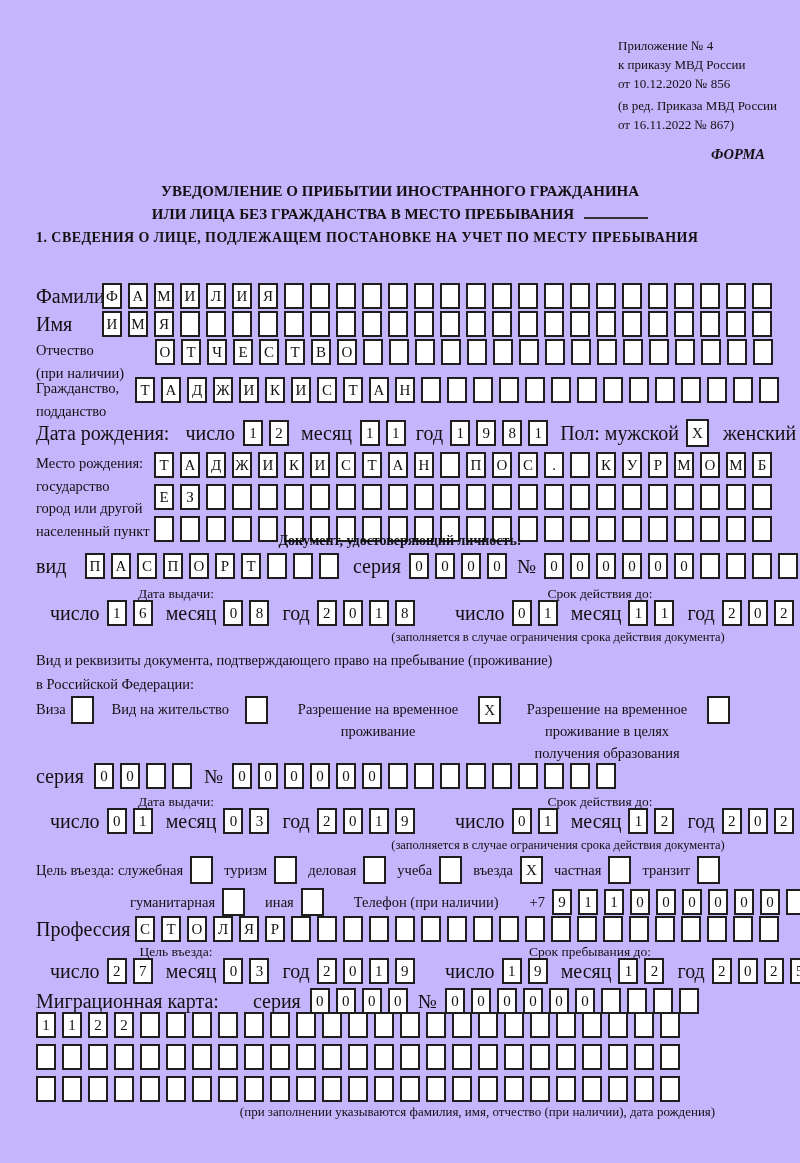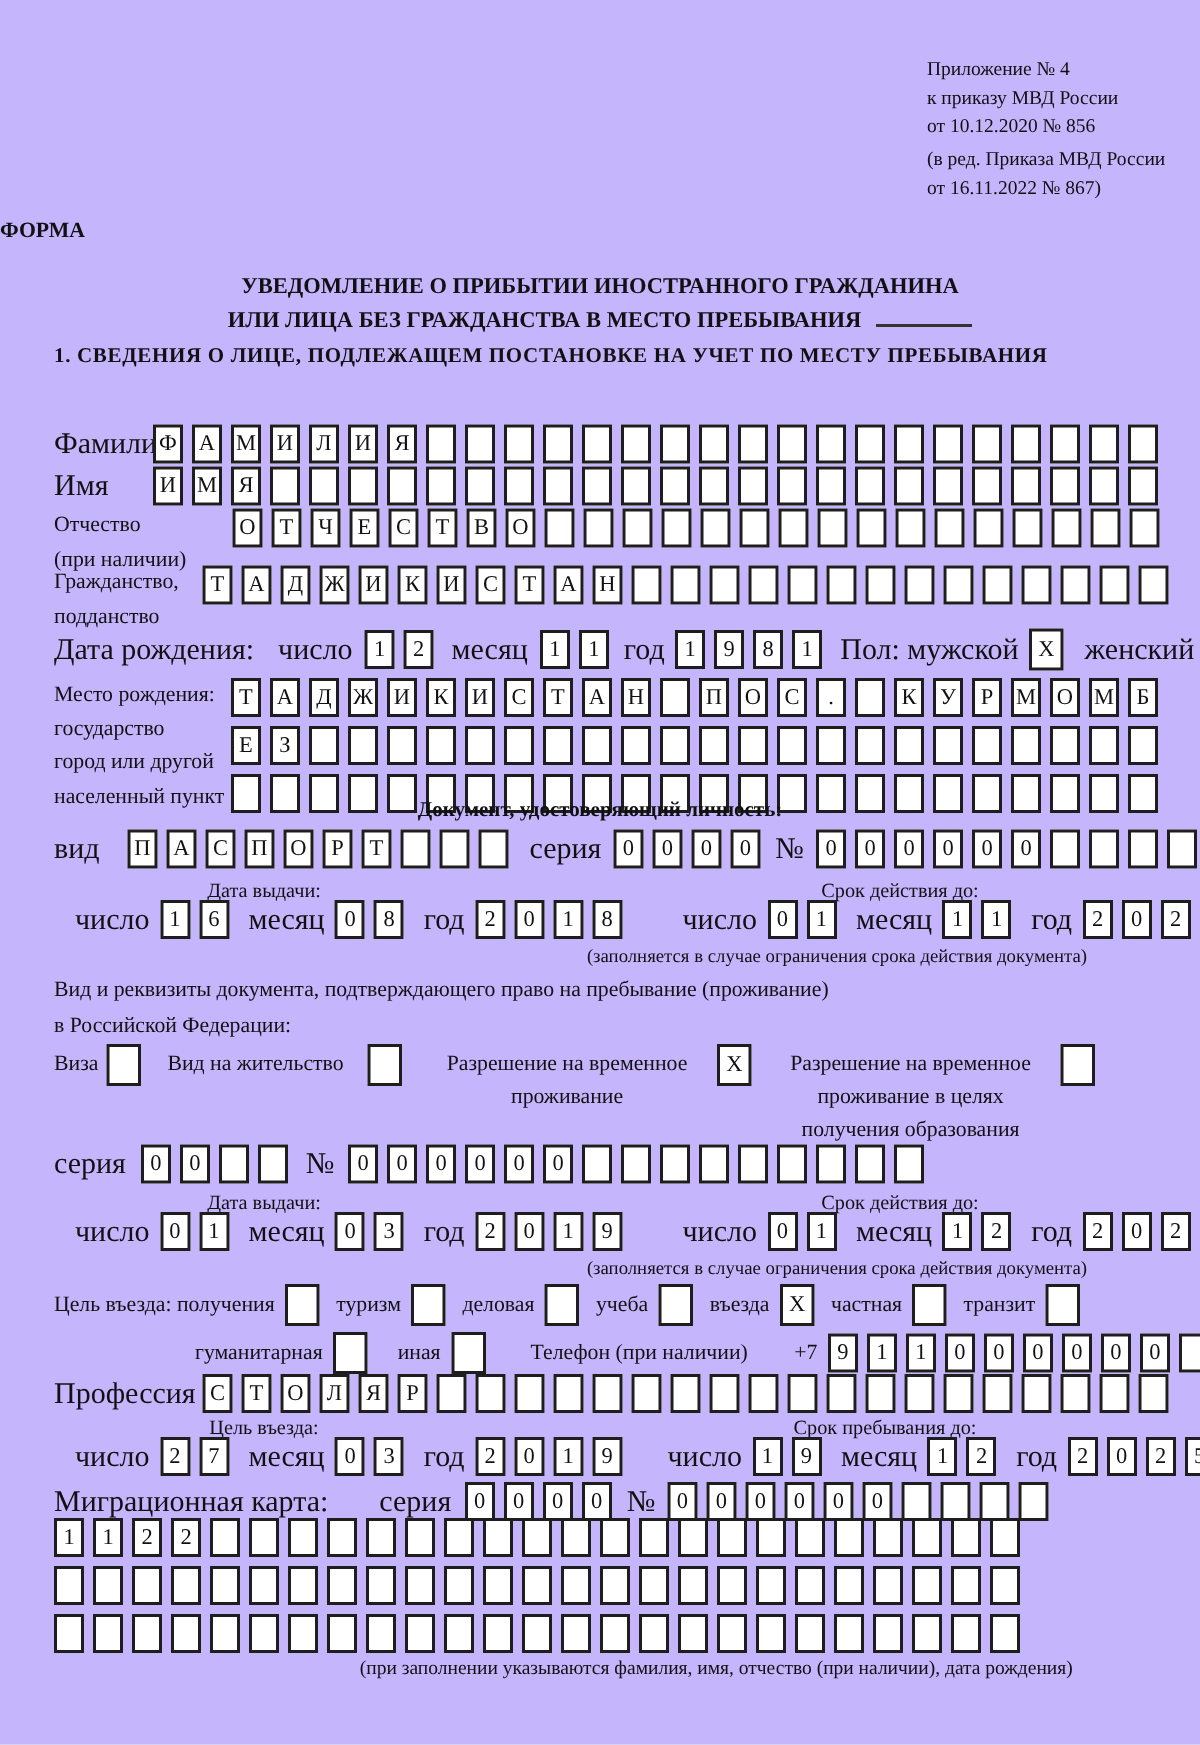--- a/index.html
+++ b/index.html
@@ -7,21 +7,21 @@
     position:relative;width:800px;height:1163px;margin:0 auto;
     background:#c4b5fd;color:#111;
     font-family:"Liberation Serif","DejaVu Serif",serif;
     overflow:hidden;
   }
   .abs{position:absolute;}
   .b{font-weight:700;}
   .small{font-size:12.5px;}
   .lbl{font-size:14.5px;}
   .center{text-align:center;}
-  .right{text-align:left;}
+  .right{text-align:right;font-style:italic;}
 
   .cellrow{display:flex;gap:6px;flex:none;}
   .cell{
     flex:none;width:20px;height:26px;box-sizing:border-box;
     border:2px solid #1e1e1e;background:#fff;
     display:flex;align-items:center;justify-content:center;
     font-size:15px;line-height:1;
   }
   .cb .cell{width:23px;height:28px;}
 
@@ -502,21 +502,21 @@
     <span class="cellrow">
         <span class="cell">2</span>
         <span class="cell">0</span>
         <span class="cell">2</span>
         <span class="cell">5</span>
       </span>
   </div>
   <div class="abs small center" style="top:838px;left:340px;width:436px;">(заполняется в случае ограничения срока действия документа)</div>
 
   <div class="abs purpose" style="top:856px;left:36px;">
-    <span class="plabel"><span>Цель въезда:</span> <span>получения</span></span>
+    <span class="plabel"><span>Цель въезда:</span> <span>служебная</span></span>
     <span class="cellrow cb">
         <span class="cell"></span>
       </span>
     <span class="plabel">туризм</span>
     <span class="cellrow cb">
         <span class="cell"></span>
       </span>
     <span class="plabel">деловая</span>
     <span class="cellrow cb">
         <span class="cell"></span>

